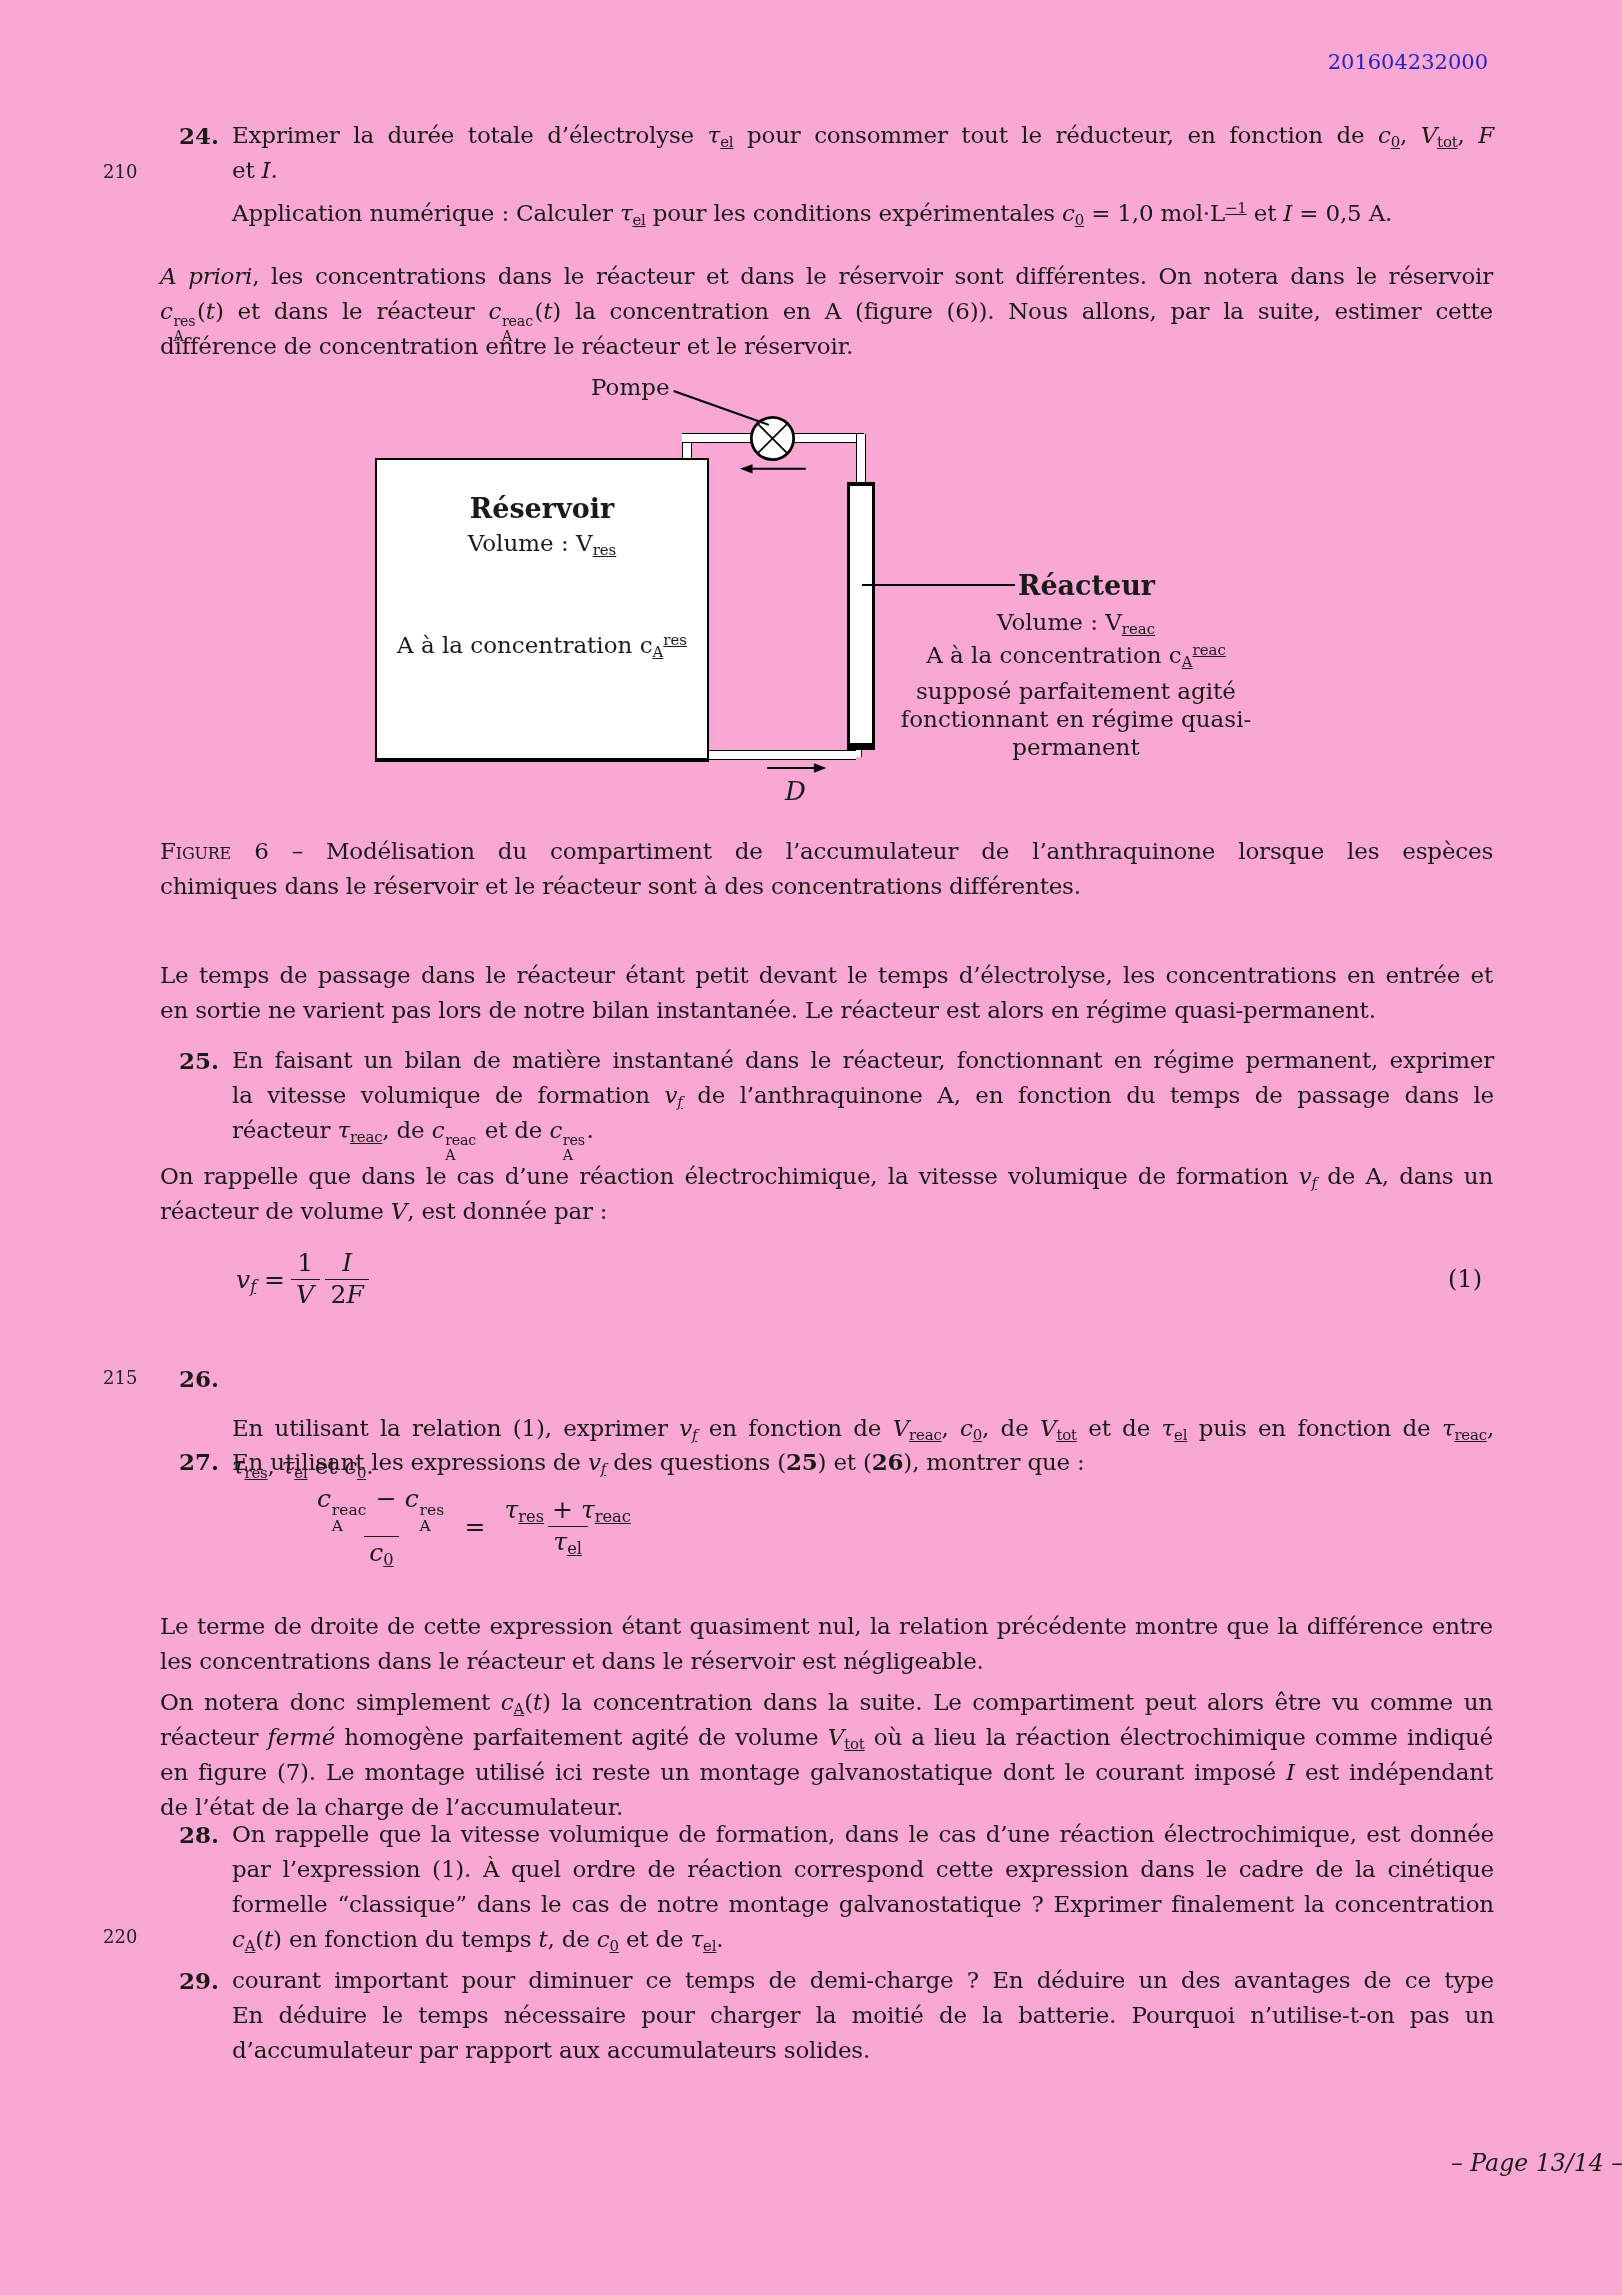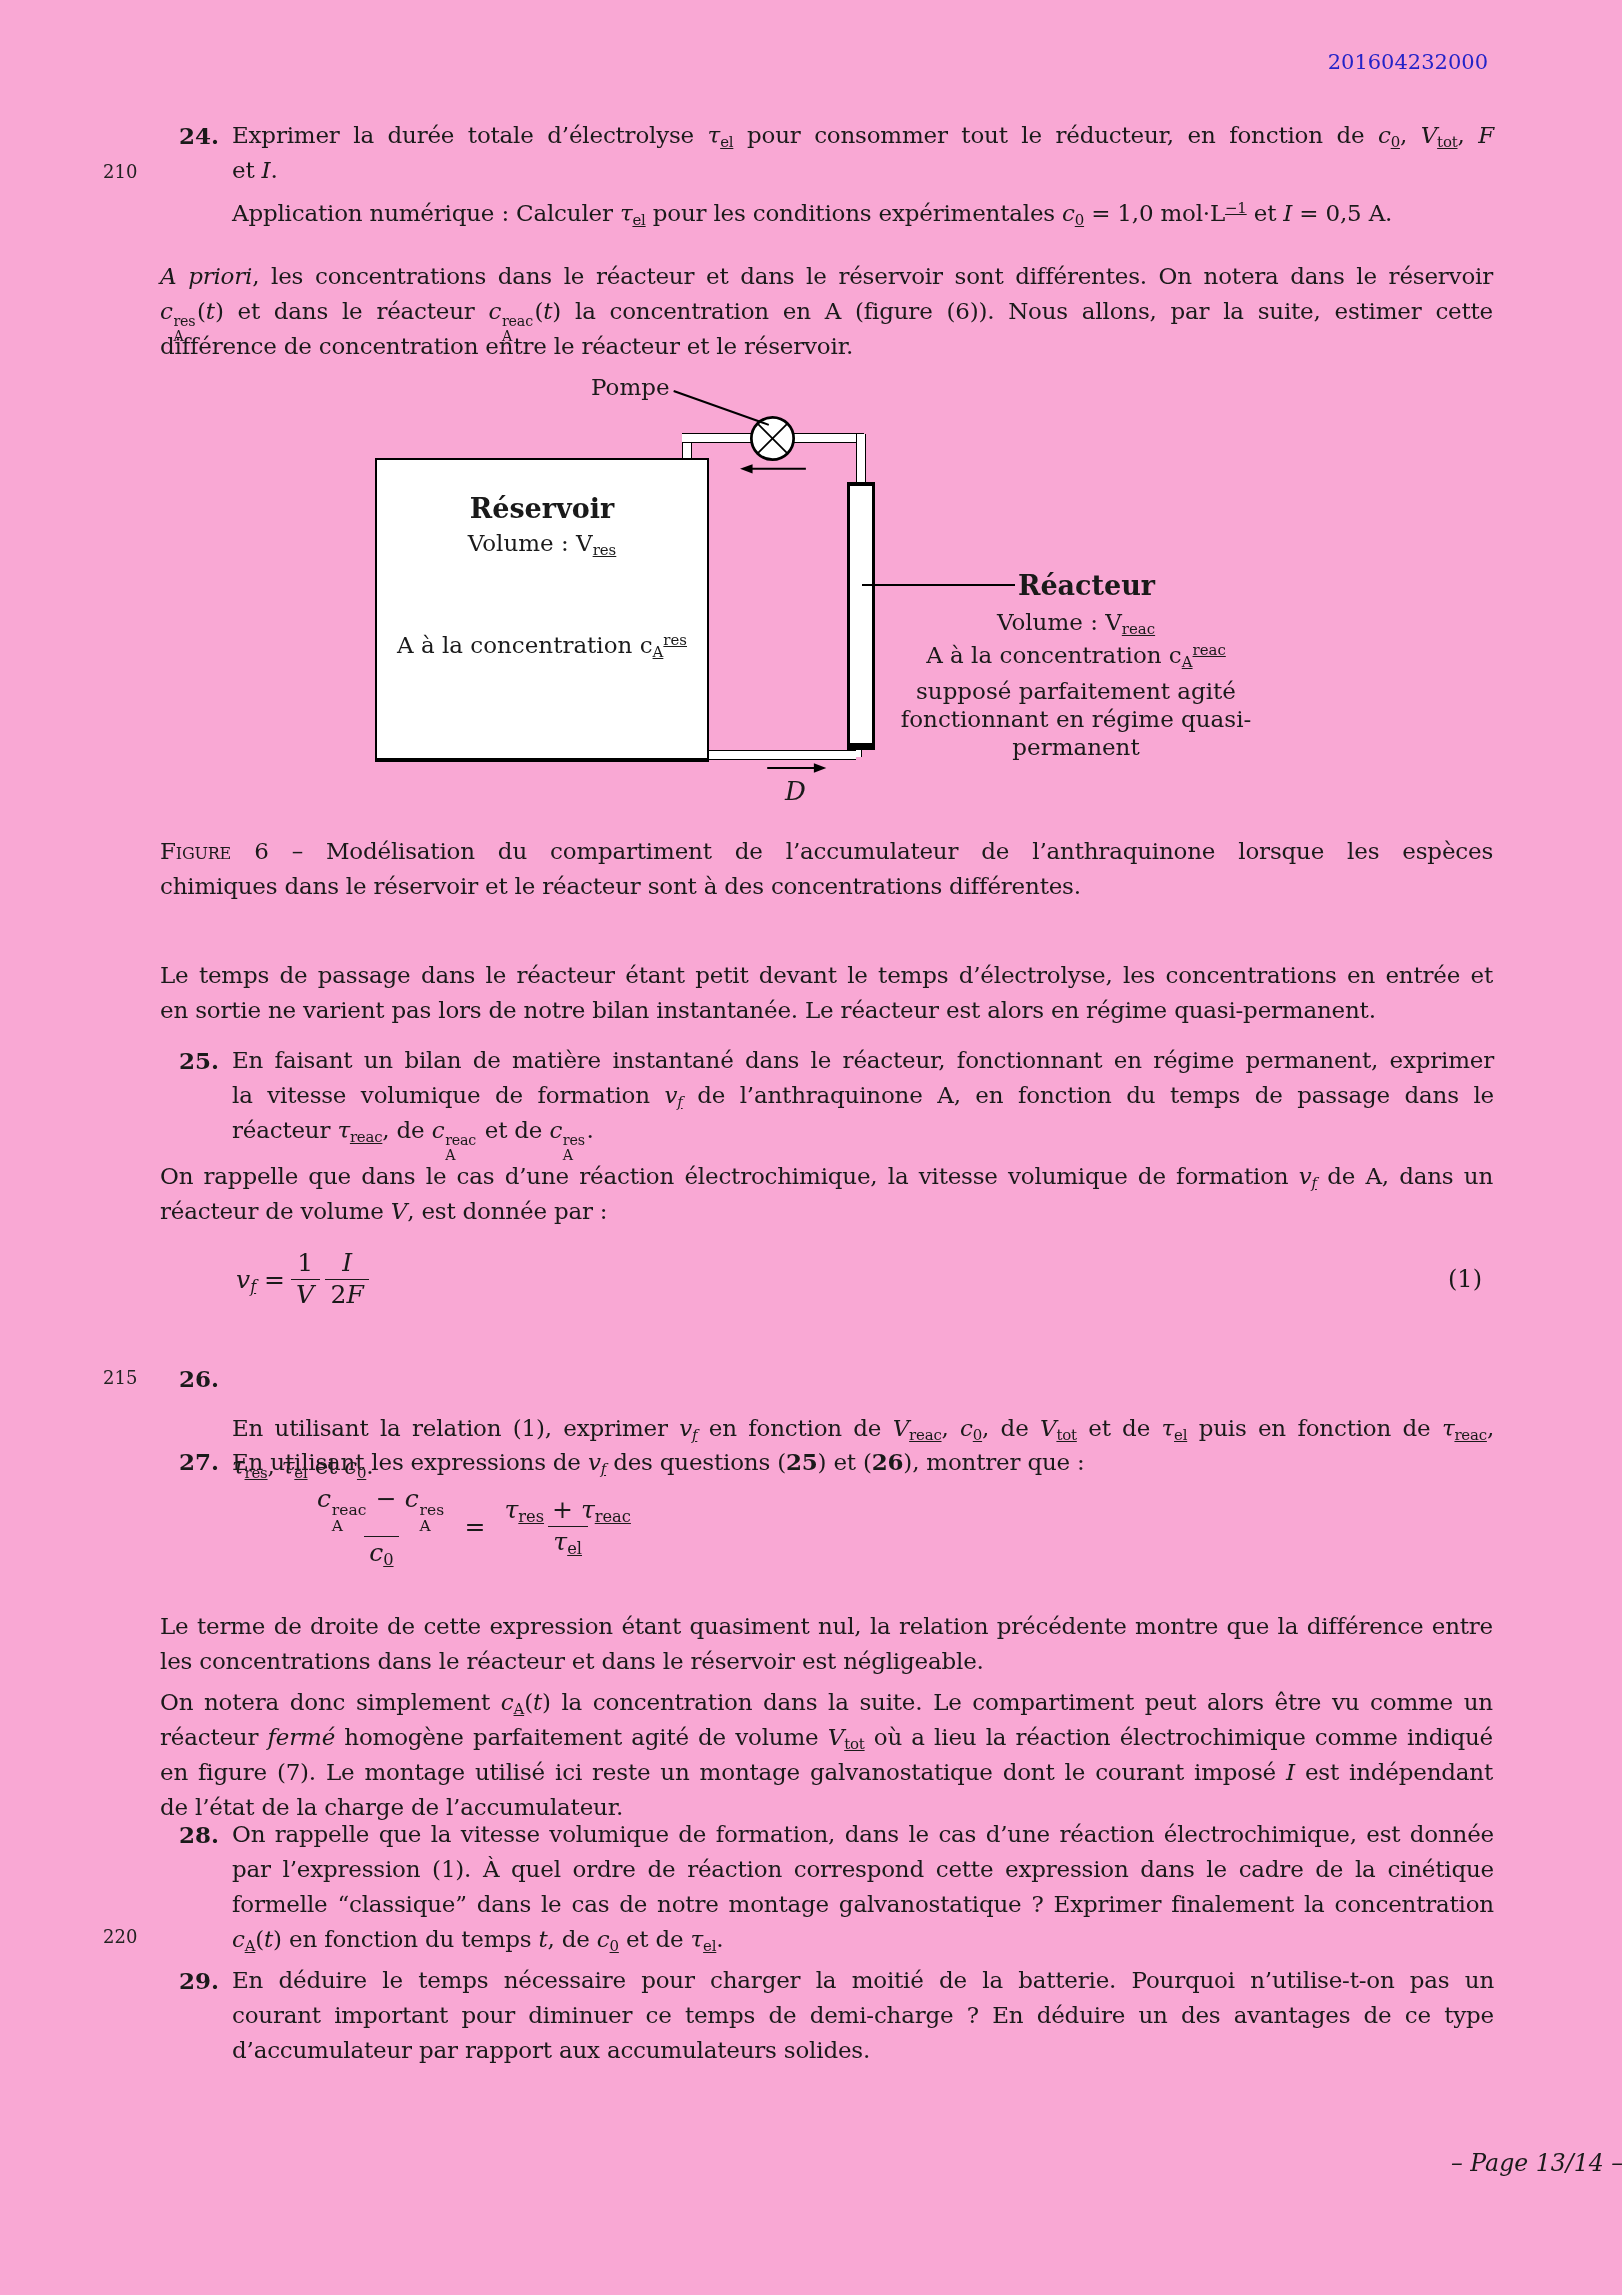--- a/index.html
+++ b/index.html
@@ -202,21 +202,21 @@
   <div class="qnum" style="left:179px;top:1817px;">28.</div>
   <div class="qblock" style="left:232px;top:1817px;">
     <div class="bodyline jl">On rappelle que la vitesse volumique de formation, dans le cas d’une réaction électrochimique, est donnée</div>
     <div class="bodyline jl">par l’expression (1). À quel ordre de réaction correspond cette expression dans le cadre de la cinétique</div>
     <div class="bodyline jl">formelle “classique” dans le cas de notre montage galvanostatique ? Exprimer finalement la concentration</div>
     <div class="bodyline ll"><i>c</i><sub>A</sub>(<i>t</i>) en fonction du temps <i>t</i>, de <i>c</i><sub>0</sub> et de <i>τ</i><sub>el</sub>.</div>
   </div>
 
   <div class="qnum" style="left:179px;top:1963px;">29.</div>
   <div class="qblock" style="left:232px;top:1963px;">
+    <div class="bodyline jl">courant important pour diminuer ce temps de demi-charge ? En déduire un des avantages de ce type</div>
     <div class="bodyline jl">En déduire le temps nécessaire pour charger la moitié de la batterie. Pourquoi n’utilise-t-on pas un</div>
-    <div class="bodyline jl">courant important pour diminuer ce temps de demi-charge ? En déduire un des avantages de ce type</div>
     <div class="bodyline ll">d’accumulateur par rapport aux accumulateurs solides.</div>
   </div>
 
   <div class="footer">– Page 13/14 –</div>
 
 </div>
 
 
 </body></html>

